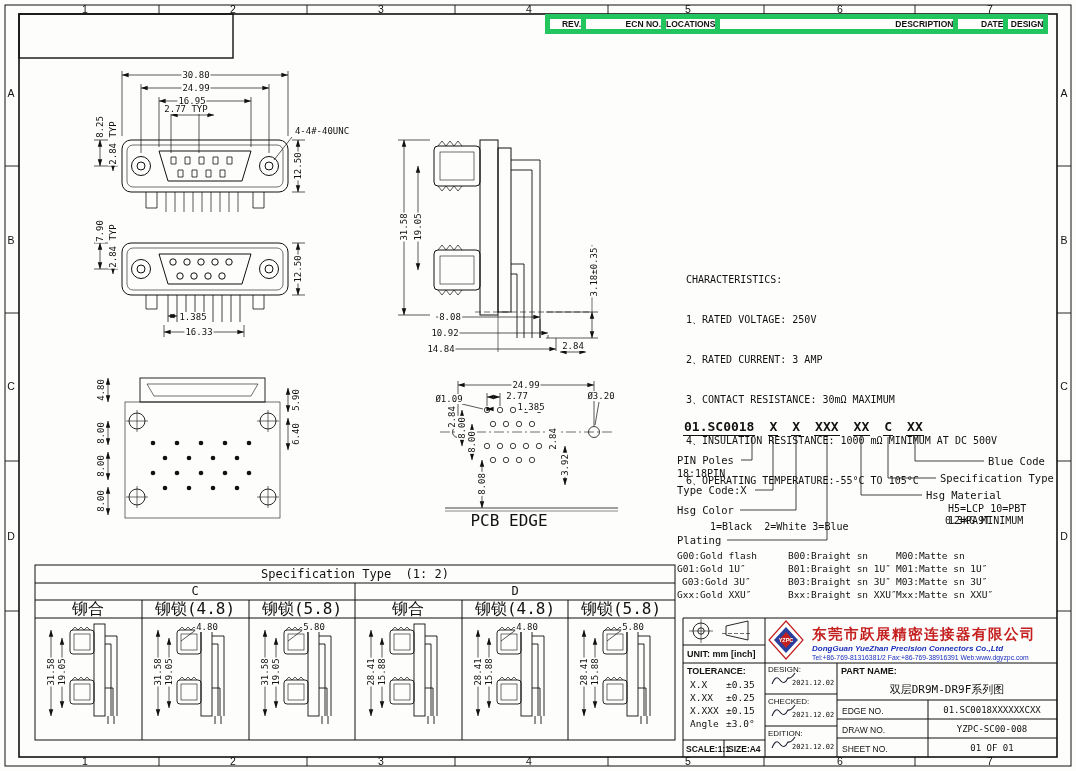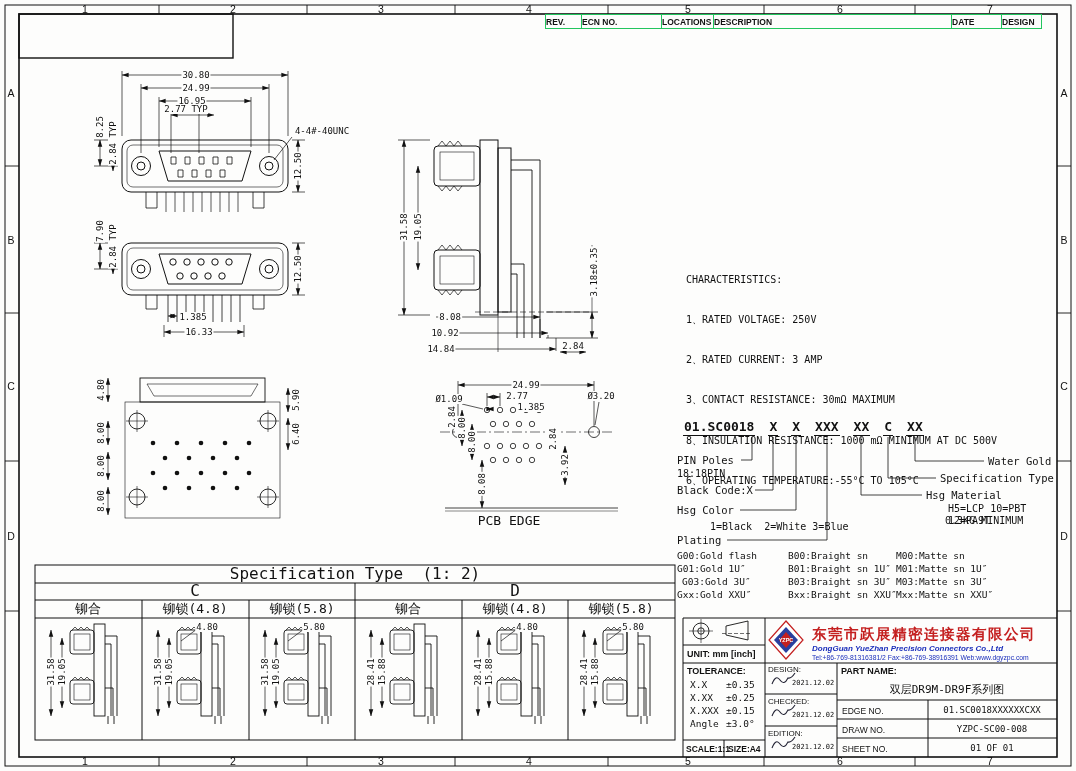--- a/index.html
+++ b/index.html
@@ -3,28 +3,28 @@
 <meta charset="utf-8">
 <style>
   *{margin:0;padding:0;box-sizing:border-box}
   html,body{background:#9a9a9a}
   .page{position:relative;width:1076px;height:771px;background:#fdfdfc;overflow:hidden;
         font-family:"Liberation Sans",sans-serif;color:#111}
   svg.art{position:absolute;left:0;top:0;pointer-events:none}
   .rnum{position:absolute;transform:translate(-50%,-50%);font:10.5px "Liberation Sans",sans-serif;color:#111}
   .rohs{position:absolute;left:33px;top:22px;font:31px "DejaVu Serif",serif;letter-spacing:1px;color:#000}
   table.rev{position:absolute;left:545px;top:14px;border-collapse:collapse;table-layout:fixed}
-  table.rev td{border:1px solid #22c55e;text-align:left;overflow:hidden;white-space:pre}
+  table.rev td{border:5px solid #22c55e;text-align:right;overflow:hidden;white-space:pre}
   table.rev tr.hd td{height:14px;font:bold 8.5px "Liberation Sans",sans-serif}
   table.rev tr.dt td{height:21px;font:9.5px "Liberation Sans",sans-serif}
   .dim{position:absolute;font:9px "DejaVu Sans Mono",monospace;background:#fdfdfc;padding:0 1px;
        white-space:pre;transform:translate(-50%,-50%);color:#111;line-height:10px}
   .dim.rot{transform:translate(-50%,-50%) rotate(-90deg)}
-  .dim.big{font-size:13px}
-  .dim.xl{font-size:16px;background:transparent}
+  .dim.big{font-size:16px}
+  .dim.xl{font-size:12px;background:transparent}
   .lbl{position:absolute;white-space:pre;font:10.5px "DejaVu Sans Mono",monospace;color:#111}
   .lbl.s10{font-size:10px}
   .lbl.s95{font-size:9.5px}
   .lbl.s9{font:9px "Liberation Sans",sans-serif}
   .lbl.s85{font:8.5px "Liberation Sans",sans-serif}
   .lbl.s8{font:8px "Liberation Sans",sans-serif}
   .lbl.s7m{font:7px "DejaVu Sans Mono",monospace}
   .lbl.b{font-weight:bold}
   .chars{position:absolute;left:686px;top:246px;font:10px "DejaVu Sans Mono",monospace;
          line-height:13.4px;white-space:pre;color:#111}
@@ -404,35 +404,35 @@
 <div class="dim rot" style="left:482px;top:484px">8.08</div>
 <div class="dim rot" style="left:553px;top:439px">2.84</div>
 <div class="dim rot" style="left:565px;top:465px">3.92</div>
 <div class="dim big" style="left:509px;top:521px">PCB EDGE</div>
 
 <div class="chars">
   <div>CHARACTERISTICS:</div>
   <div>1、RATED VOLTAGE: 250V</div>
   <div>2、RATED CURRENT: 3 AMP</div>
   <div>3、CONTACT RESISTANCE: 30mΩ MAXIMUM</div>
-  <div>8、INSULATION RESISTANCE: 1000 mΩ MINIMUM AT DC 500V</div>
+  <div>4、INSULATION RESISTANCE: 1000 mΩ MINIMUM AT DC 500V</div>
   <div>6、OPERATING TEMPERATURE:-55°C TO 105°C</div>
   <div class="cont">0.3KG MINIMUM</div>
 </div>
 
 <div class="code">
   <span>01.SC0018</span><span>X</span><span>X</span><span>XXX</span><span>XX</span><span>C</span><span>XX</span>
 </div>
 <div class="lbl" style="left:677px;top:454px">PIN Poles</div>
 <div class="lbl s10" style="left:677px;top:468px">18:18PIN</div>
-<div class="lbl" style="left:677px;top:484px">Black Code:X</div>
+<div class="lbl" style="left:677px;top:484px">Type Code:X</div>
 <div class="lbl" style="left:677px;top:504px">Hsg Color</div>
 <div class="lbl s10" style="left:710px;top:521px">1=Black  2=White 3=Blue</div>
 <div class="lbl" style="left:677px;top:534px">Plating</div>
-<div class="lbl" style="left:988px;top:455px">Water Gold</div>
+<div class="lbl" style="left:988px;top:455px">Blue Code</div>
 <div class="lbl" style="left:940px;top:472px">Specification Type</div>
 <div class="lbl" style="left:926px;top:489px">Hsg Material</div>
 <div class="lbl s10" style="left:948px;top:503px">H5=LCP 10=PBT</div>
 <div class="lbl s10" style="left:948px;top:515px">12=PA9T</div>
 <div class="lbl s95" style="left:677px;top:550px">G00:Gold flash</div>
 <div class="lbl s95" style="left:788px;top:550px">B00:Braight sn</div>
 <div class="lbl s95" style="left:896px;top:550px">M00:Matte sn</div>
 <div class="lbl s95" style="left:677px;top:563px">G01:Gold 1U″</div>
 <div class="lbl s95" style="left:788px;top:563px">B01:Braight sn 1U″</div>
 <div class="lbl s95" style="left:896px;top:563px">M01:Matte sn 1U″</div>

